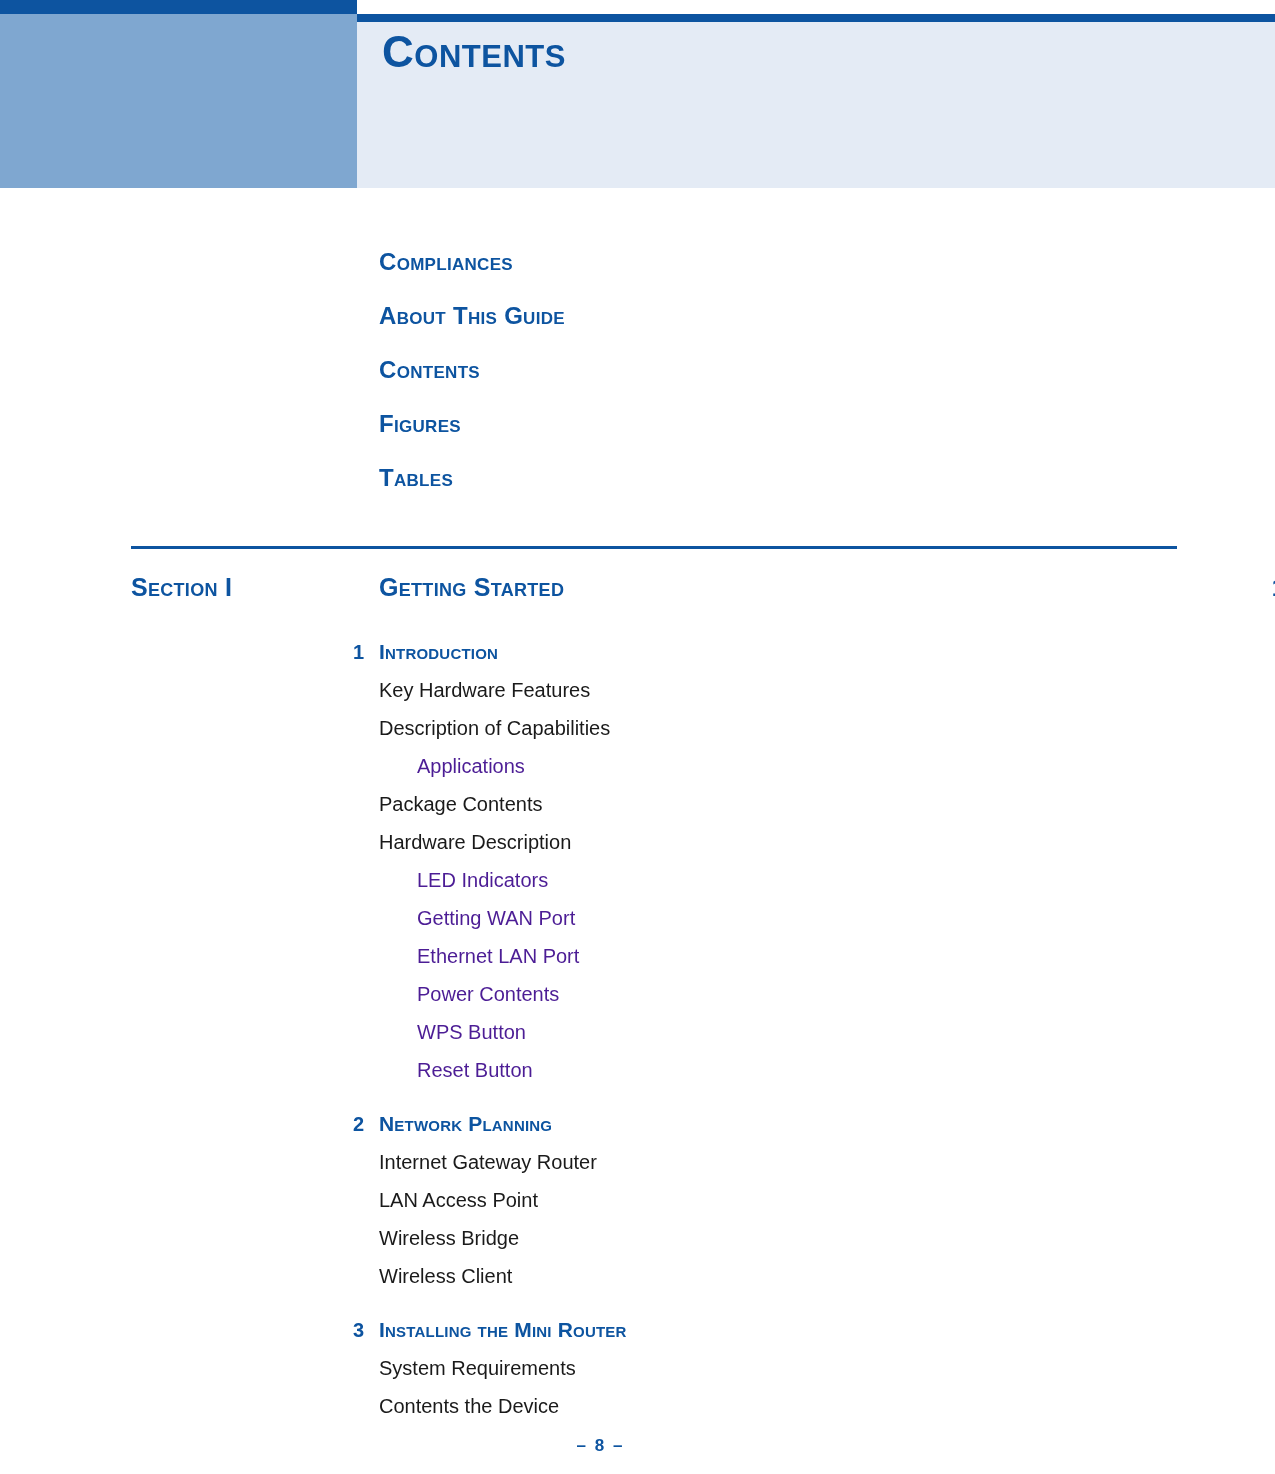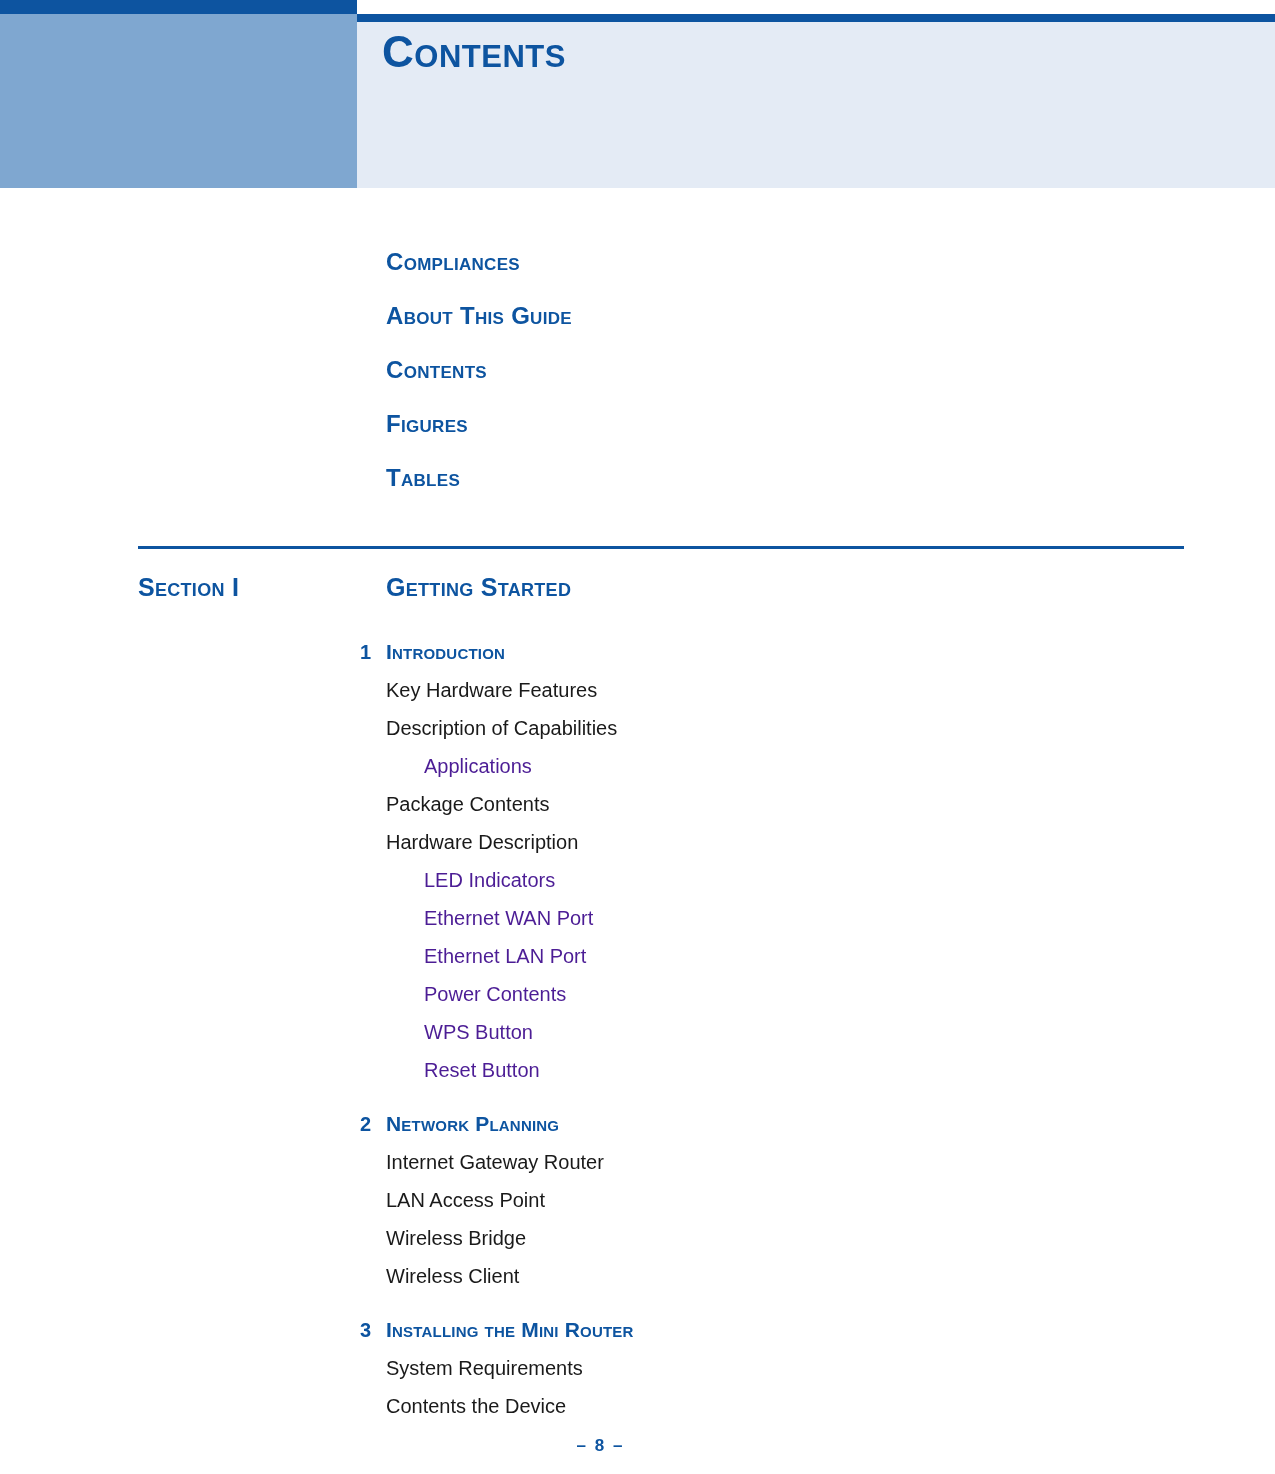--- a/index.html
+++ b/index.html
@@ -53,21 +53,21 @@
     font-variant: small-caps;
     letter-spacing: 0.5px;
     color: #0d54a0;
     line-height: 1.1;
     white-space: nowrap;
   }
 
   
   #toc-body {
     position: absolute;
-    left: 16px; top: 188px;
+    left: 9px; top: 188px;
     width: 1084px;
   }
 
   .toc-row {
     position: relative;
     display: flex;
     align-items: baseline;
     width: 1168px;
     margin: 0;
     padding: 0;
@@ -296,21 +296,21 @@
       <span class="toc-label">Hardware Description</span>
       <span class="toc-filler"></span>
 
     </div>
     <div class="toc-row row-l2">
       <span class="toc-label">LED Indicators</span>
       <span class="toc-filler"></span>
 
     </div>
     <div class="toc-row row-l2">
-      <span class="toc-label">Ethernet WAN Port</span>
+      <span class="toc-label">Getting WAN Port</span>
       <span class="toc-filler"></span>
 
     </div>
     <div class="toc-row row-l2">
       <span class="toc-label">Ethernet LAN Port</span>
       <span class="toc-filler"></span>
 
     </div>
     <div class="toc-row row-l2">
       <span class="toc-label">Power Contents</span>

